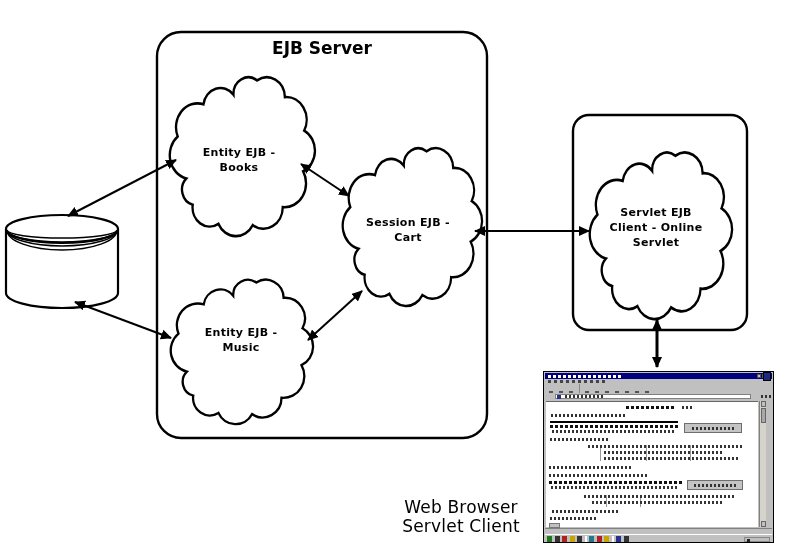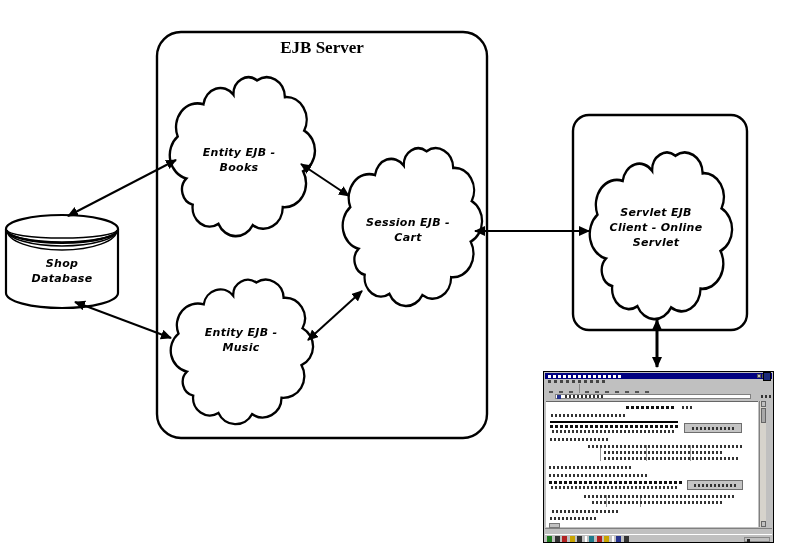--- a/index.html
+++ b/index.html
@@ -7,21 +7,21 @@
        font-family:"DejaVu Sans","Liberation Sans",sans-serif;}
   .stage{position:absolute;left:0;top:0;width:812px;height:558px;}
   svg.diagram{position:absolute;left:0;top:0;}
   .cloud{fill:#fff;stroke:#000;stroke-width:2.2;vector-effect:non-scaling-stroke;}
   .box{fill:none;stroke:#000;stroke-width:2.4;}
   .cyl{stroke:#000;}
   .arrow{stroke:#000;stroke-width:2;marker-start:url(#ah);marker-end:url(#ah);}
   .arrow.thick{stroke-width:3;}
   .lbl{position:absolute;transform:translateX(-50%);text-align:center;
        white-space:pre-line;color:#000;}
-  .lbl-sm{font-size:11px;font-weight:bold;line-height:15px;letter-spacing:0.3px;font-style:italic;}
+  .lbl-sm{font-size:11px;font-weight:bold;line-height:15px;letter-spacing:0.3px;}
   .lbl-title{font-size:17px;font-weight:bold;}
   .caption{font-size:17px;line-height:19px;letter-spacing:0.2px;}
 
   
   .bwin{position:absolute;left:543px;top:371px;width:231px;height:172px;
         background:#c0c0c0;border:1.5px solid #000;box-sizing:border-box;}
   .bwin *{box-sizing:border-box;}
   .b-title{position:absolute;left:1px;top:1px;right:1px;height:6px;background:#000080;}
   .b-tdash{position:absolute;left:3px;top:1.5px;width:75px;height:3px;
         background:repeating-linear-gradient(90deg,#fff 0 3px,rgba(0,0,0,0) 3px 5px);}
@@ -112,32 +112,32 @@
     <use href="#cloudp" class="cloud" transform="translate(582.8,143.2) scale(1.051,1.254)"></use>
 
     <line class="arrow" x1="68" y1="216" x2="176" y2="160"></line>
     <line class="arrow" x1="75" y1="302" x2="171" y2="338"></line>
     <line class="arrow" x1="301" y1="164" x2="349" y2="196"></line>
     <line class="arrow" x1="308" y1="340" x2="362" y2="291"></line>
     <line class="arrow" x1="475" y1="231" x2="589" y2="231"></line>
     <line class="arrow thick" x1="657" y1="320" x2="657" y2="367"></line>
   </svg>
 
-  <div class="lbl lbl-title" style="left:322px;top:38px;font-family:Liberation Serif, serif;">EJB Server</div>
-  <div class="lbl lbl-sm" style="left:62px;top:256px;">Shop
-Database</div>
+  <div class="lbl lbl-title" style="left:322px;top:38px;">EJB Server</div>
   <div class="lbl lbl-sm" style="left:239px;top:145px;">Entity EJB -
 Books</div>
   <div class="lbl lbl-sm" style="left:241px;top:325px;">Entity EJB -
 Music</div>
   <div class="lbl lbl-sm" style="left:656px;top:205px;">Servlet EJB
 Client - Online
 Servlet</div>
   <div class="lbl lbl-sm" style="left:408px;top:215px;">Session EJB -
 Cart</div>
+  <div class="lbl caption" style="left:461px;top:498px;">Web Browser
+Servlet Client</div>
 
   <div class="bwin">
     <div class="b-title">
       <div class="b-tdash"></div>
       <div class="b-ctl">
         <span></span><span></span><span></span>
       </div>
     </div>
     <div class="b-menu">
       <div class="b-mdash"></div>

